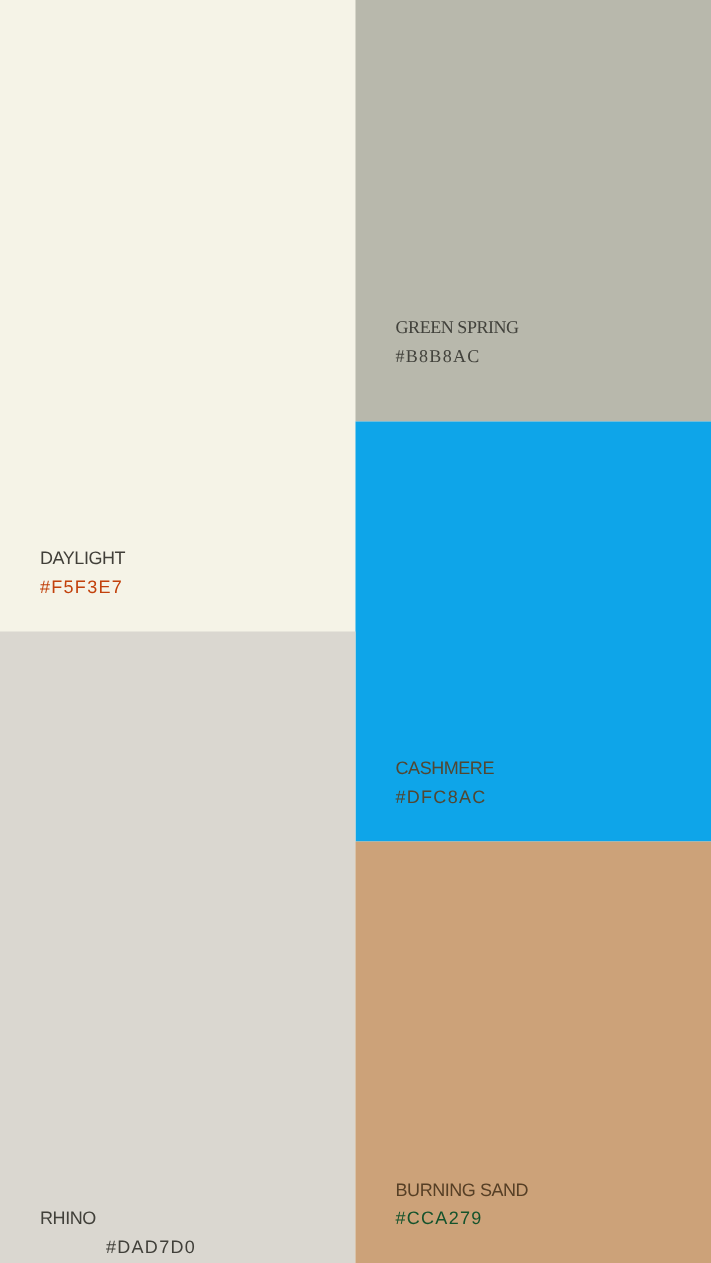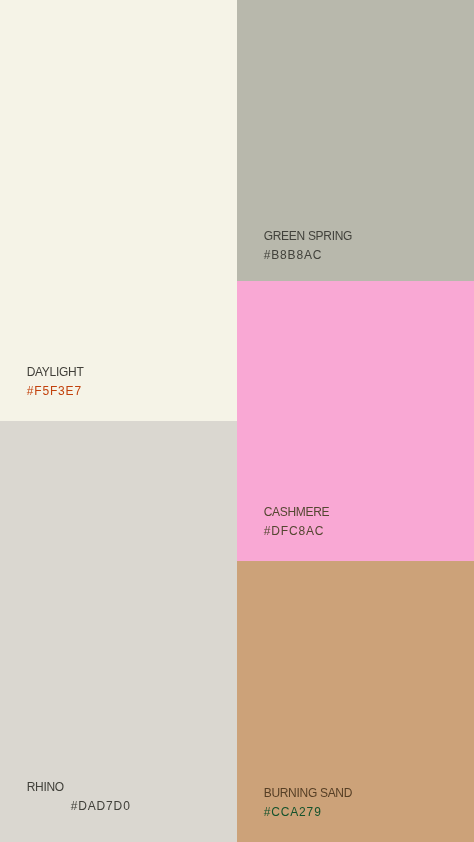--- a/index.html
+++ b/index.html
@@ -23,22 +23,22 @@
   #sw-burningsand { left:237px; top:561px; width:237px; height:293px; background:#CCA279; }
 
   
   .caption {
     position:absolute;
     left:26.7px;
     opacity:0.999;               
     transform:translateZ(0);
   }
   #sw-daylight    .caption { top:363px; }
-  #sw-rhino       .caption { top:357px; }
-  #sw-greenspring .caption { top:227px; }
+  #sw-rhino       .caption { top:382px; }
+  #sw-greenspring .caption { top:209px;font-family:Liberation Serif, serif; }
   #sw-cashmere    .caption { top:222px; }
   #sw-burningsand .caption { top:223px; }
 
   .name, .hex {
     display:block;
     font-size:12px;
     line-height:19.4px;
     white-space:nowrap;
   }
   .name { letter-spacing:-0.3px; }
@@ -62,21 +62,21 @@
     </div>
   </div>
 
   <div class="swatch" id="sw-greenspring" style="background: rgb(184, 184, 172);">
     <div class="caption">
       <span class="name" style="color: rgb(66, 66, 60);">GREEN SPRING</span>
       <span class="hex" style="color: rgb(66, 66, 60);">#B8B8AC</span>
     </div>
   </div>
 
-  <div class="swatch" id="sw-cashmere" style="background: #f9a8d4;">
+  <div class="swatch" id="sw-cashmere" style="background: #0ea5e9;">
     <div class="caption">
       <span class="name" style="color: rgb(84, 71, 49);">CASHMERE</span>
       <span class="hex" style="color: rgb(84, 71, 49);">#DFC8AC</span>
     </div>
   </div>
 
   <div class="swatch" id="sw-rhino" style="background: rgb(218, 215, 208);">
     <div class="caption">
       <span class="name" style="color: rgb(65, 64, 58);">RHINO</span>
       <span class="hex" style="color: rgb(65, 64, 58); margin-left: 44px;">#DAD7D0</span>

